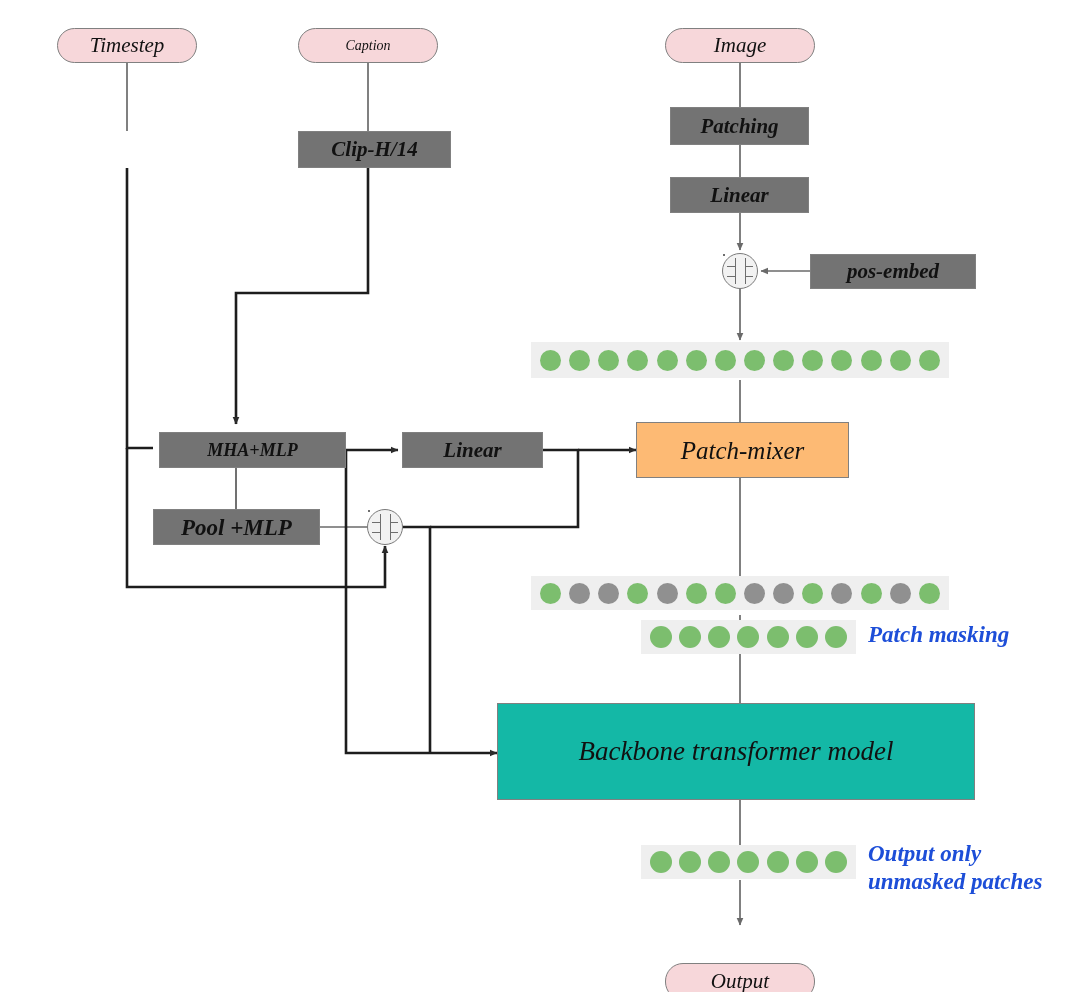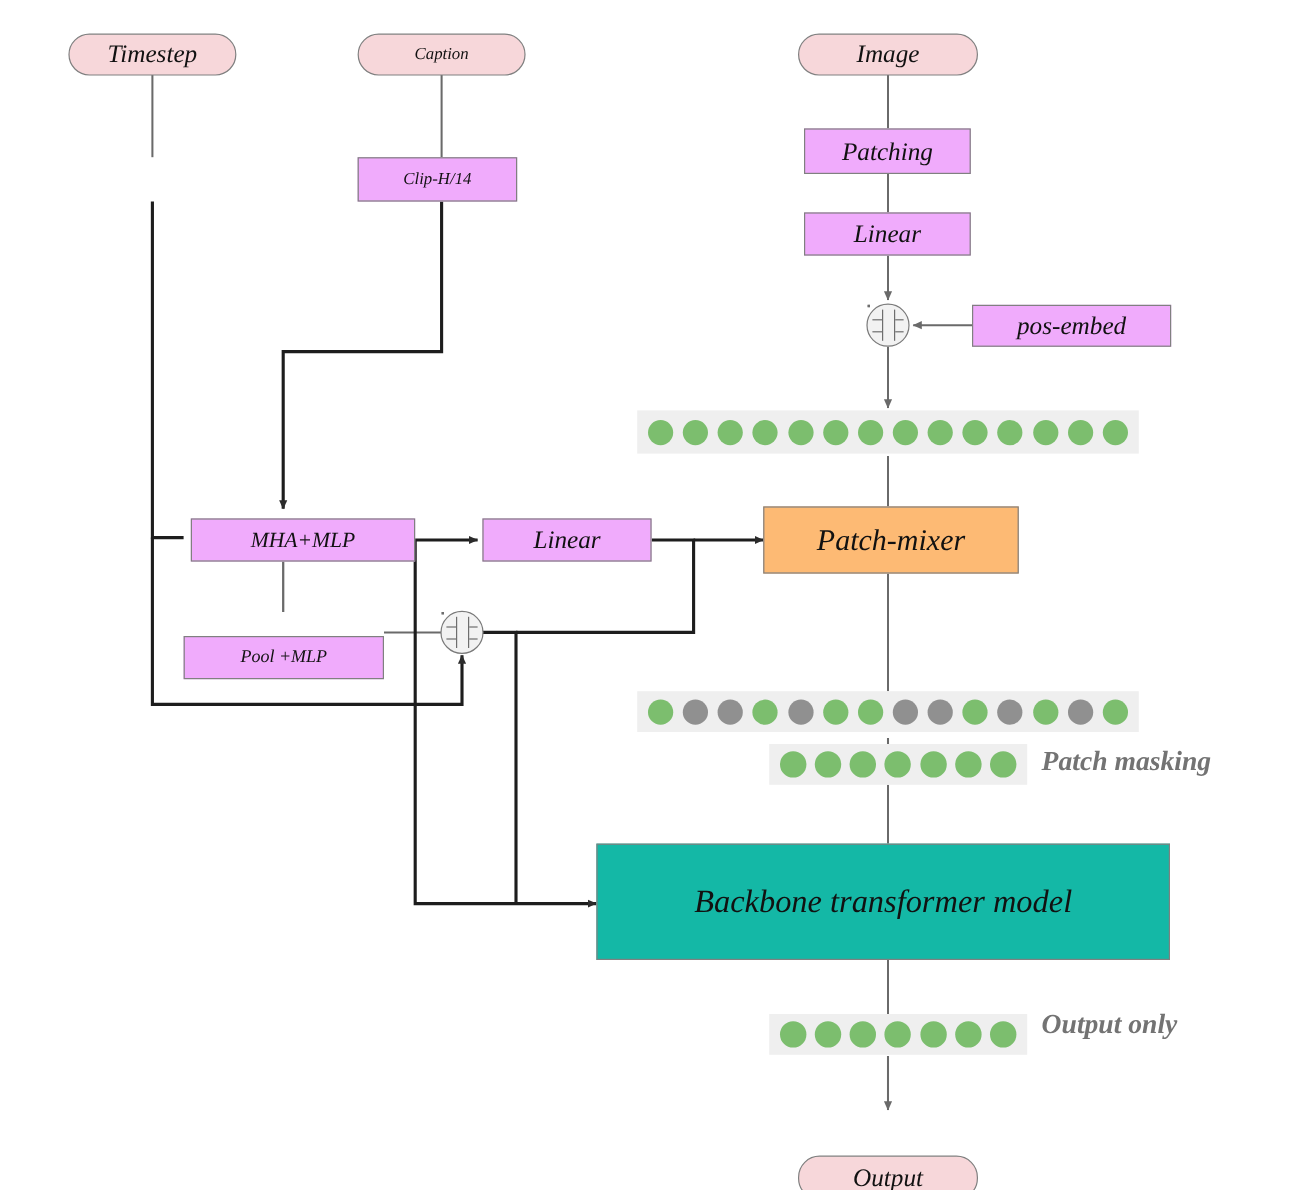--- a/index.html
+++ b/index.html
@@ -4,31 +4,31 @@
 <title>Architecture Diagram</title>
 <style>
   html,body{margin:0;padding:0;background:#ffffff;}
   body{font-family:"Liberation Serif",serif;}
   #stage{position:relative;width:1080px;height:992px;background:#ffffff;overflow:hidden;}
   svg.wires{position:absolute;left:0;top:0;width:1080px;height:992px;pointer-events:none;}
 
   .node{position:absolute;box-sizing:border-box;display:flex;align-items:center;justify-content:center;
         font-style:italic;color:#111;border:1.6px solid #808080;text-align:center;line-height:1;}
   .node.pink{background:#F7D7DA;border-radius:18px;}
-  .node.green{background:#f0abfc;}
+  .node.green{background:#737373;font-weight:bold;}
   .node.white{background:#fdba74;}
   .node.blue{background:#14b8a6;}
 
   .tokrow{position:absolute;box-sizing:border-box;background:#EFEFEF;display:flex;align-items:center;
           justify-content:space-between;}
   .dot{border-radius:50%;}
   .dot.g{background:#7CBE6E;}
   .dot.m{background:#909090;}
 
-  .caption{position:absolute;font-style:italic;font-weight:bold;color:#737373;line-height:1.22;}
+  .caption{position:absolute;font-style:italic;font-weight:bold;color:#1d4ed8;line-height:1.22;}
 
   .plus{position:absolute;border-radius:50%;background:#F2F2F2;border:1.7px solid #7a7a7a;
         box-sizing:border-box;}
   .plus::before,.plus::after{content:"";position:absolute;background:#F2F2F2;border:1.6px solid #6e6e6e;
         box-sizing:border-box;}
 </style>
 </head>
 <body>
 
 <div id="stage">
@@ -97,21 +97,21 @@
 
   <div class="node pink" style="left:57px;top:28px;width:140px;height:35px;font-size:21px;">
     <span>Timestep</span>
   </div>
 
   <div class="node pink" style="left:298px;top:28px;width:140px;height:35px;font-size:14px;">
     <span>Caption</span>
   </div>
 
 
-  <div class="node green" style="left:298px;top:131px;width:133px;height:37px;font-size:14px;">
+  <div class="node green" style="left:298px;top:131px;width:153px;height:37px;font-size:21px;">
     <span>Clip-H/14</span>
   </div>
 
   <div class="node pink" style="left:665px;top:28px;width:150px;height:35px;font-size:21px;">
     <span>Image</span>
   </div>
 
   <div class="node green" style="left:670px;top:107px;width:139px;height:38px;font-size:21px;">
     <span>Patching</span>
   </div>
@@ -121,21 +121,21 @@
   </div>
 
   <div class="node green" style="left:810px;top:254px;width:166px;height:35px;font-size:21px;">
     <span>pos-embed</span>
   </div>
 
   <div class="node green" style="left:159px;top:432px;width:187px;height:36px;font-size:18px;">
     <span>MHA+MLP</span>
   </div>
 
-  <div class="node green" style="left:153px;top:509px;width:167px;height:36px;font-size:15px;margin-top:21px;">
+  <div class="node green" style="left:153px;top:509px;width:167px;height:36px;font-size:23px;">
     <span>Pool +MLP</span>
   </div>
 
   <div class="node green" style="left:402px;top:432px;width:141px;height:36px;font-size:21px;">
     <span>Linear</span>
   </div>
 
   <div class="node white" style="left:636px;top:422px;width:213px;height:56px;font-size:25px;">
     <span>Patch-mixer</span>
   </div>
@@ -215,15 +215,16 @@
       <span class="dot g" style="width: 22px; height: 22px;"></span>
       <span class="dot g" style="width: 22px; height: 22px;"></span>
     </div>
 
   <div class="caption" style="left:868px;top:621px;font-size:23px;">
     <span>Patch masking</span>
   </div>
 
   <div class="caption" style="left:868px;top:840px;font-size:23px;">
     <div>Output only</div>
+    <div>unmasked patches</div>
   </div>
 
 </div>
 
 </body></html>

